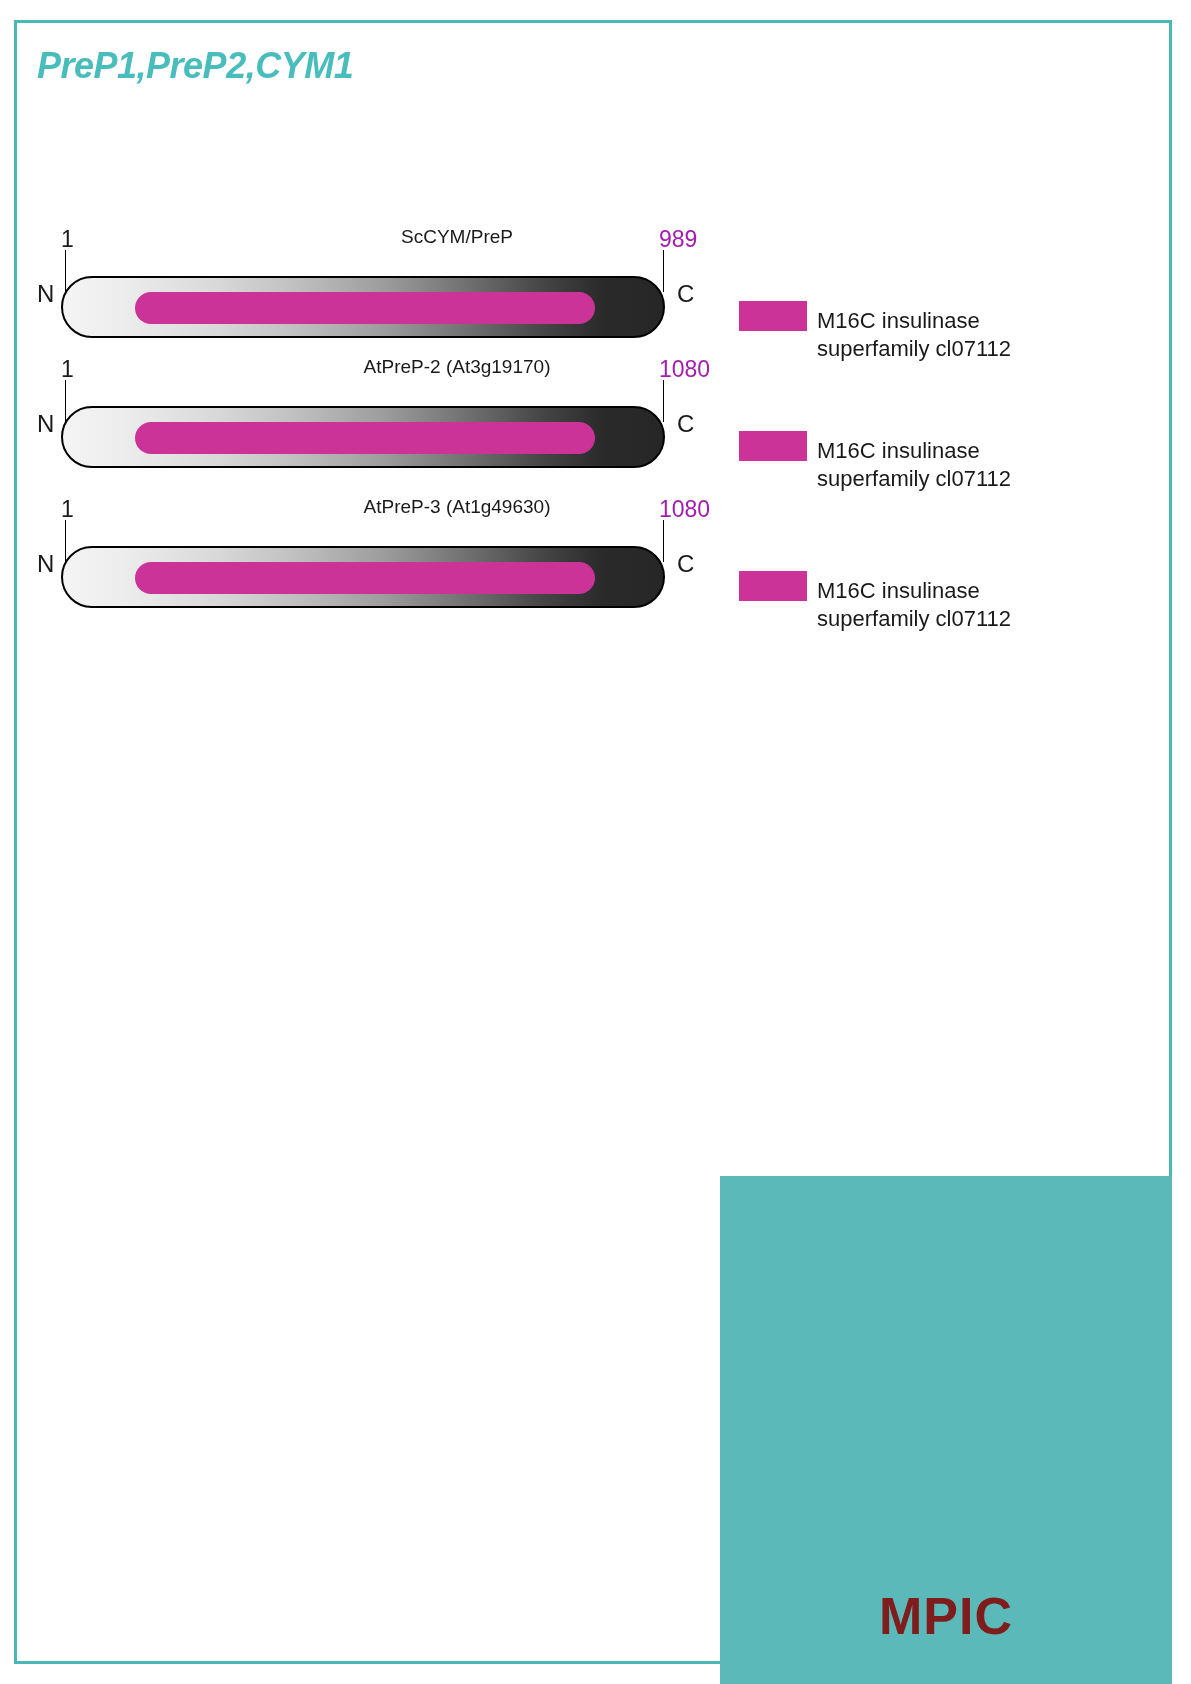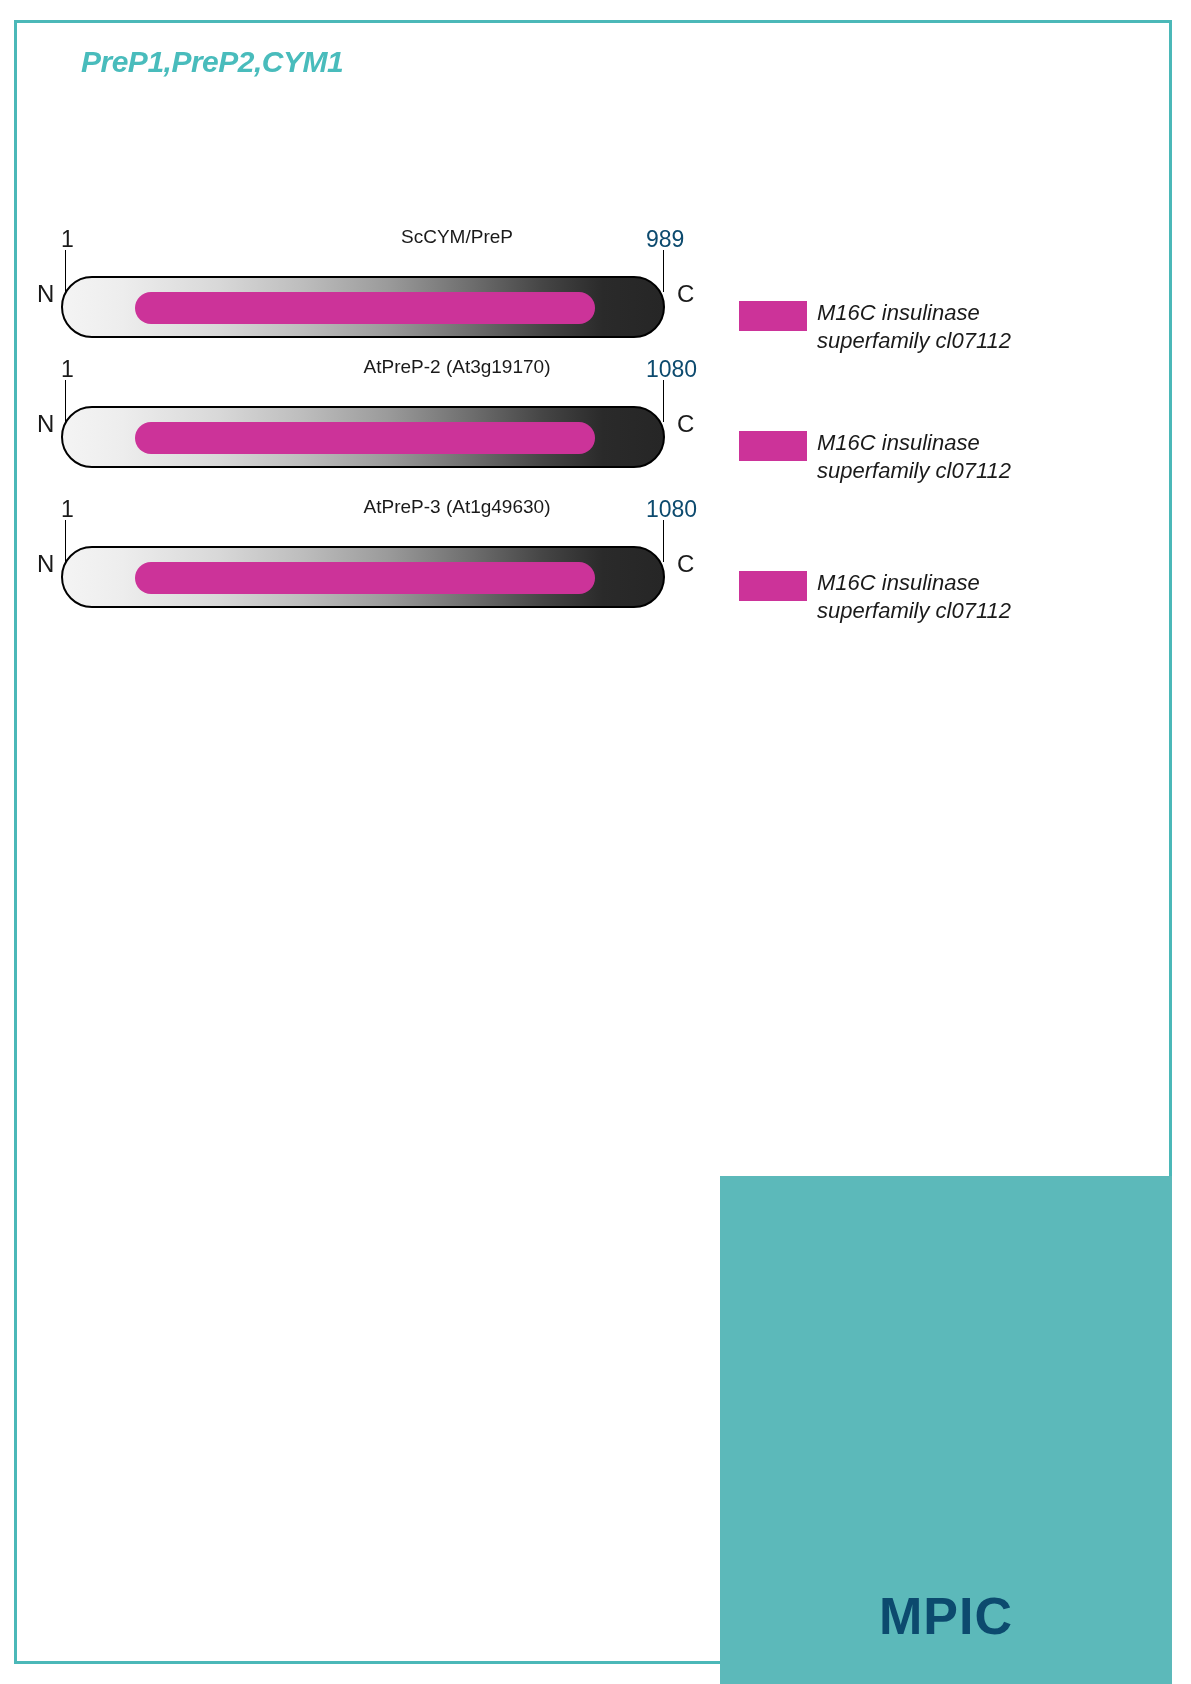--- a/index.html
+++ b/index.html
@@ -25,27 +25,26 @@
     border: 3px solid #4bb8b8;
     box-sizing: border-box;
     background: #ffffff;
   }
 
   
   #figure-title {
     position: absolute;
     left: 20px;
     top: 22px;
-    font-size: 30px;
+    font-size: 36px;
     font-weight: bold;
     font-style: italic;
     color: #49bcbc;
     letter-spacing: -0.5px;
     white-space: nowrap;
-    margin-left: 44px;
   }
 
   
   .protein-row {
     position: absolute;
     left: 0;
     width: 100%;
     height: 140px;
   }
   .protein-row.row-0 { top: 195px; }
@@ -77,24 +76,24 @@
     left: 48px;
     top: 32px;
     width: 1px;
     height: 42px;
     background: #000000;
   }
 
   
   .end-num {
     position: absolute;
-    left: 629px;
+    left: 642px;
     top: 8px;
     font-size: 23px;
-    color: #0c4a6e;
+    color: #a21caf;
     white-space: nowrap;
   }
   .end-tick {
     position: absolute;
     left: 646px;
     top: 32px;
     width: 1px;
     height: 42px;
     background: #000000;
   }
@@ -159,45 +158,44 @@
     position: absolute;
     left: 0;
     top: 6px;
     width: 68px;
     height: 30px;
     background: #cc3399;
   }
   .legend-text {
     position: absolute;
     left: 78px;
-    top: 4px;
+    top: 12px;
     font-size: 22px;
     line-height: 28px;
     color: #1a1a1a;
     width: 230px;
-    font-style: italic;
   }
   .legend-text .line2 { display: block; }
 
   
   #mpic-block {
     position: absolute;
     left: 703px;
     top: 1153px;
     width: 452px;
     height: 508px;
     background: #5cb9ba;
   }
   #mpic-label {
     position: absolute;
     left: 0;
     bottom: 38px;
     width: 100%;
     text-align: center;
-    color: #0c4a6e;
+    color: #7f1d1d;
     font-size: 52px;
     font-weight: bold;
     letter-spacing: 1px;
   }
 </style>
 </head>
 <body>
 
 <div id="page-frame" style="border-color: rgb(75, 184, 184);">
 

